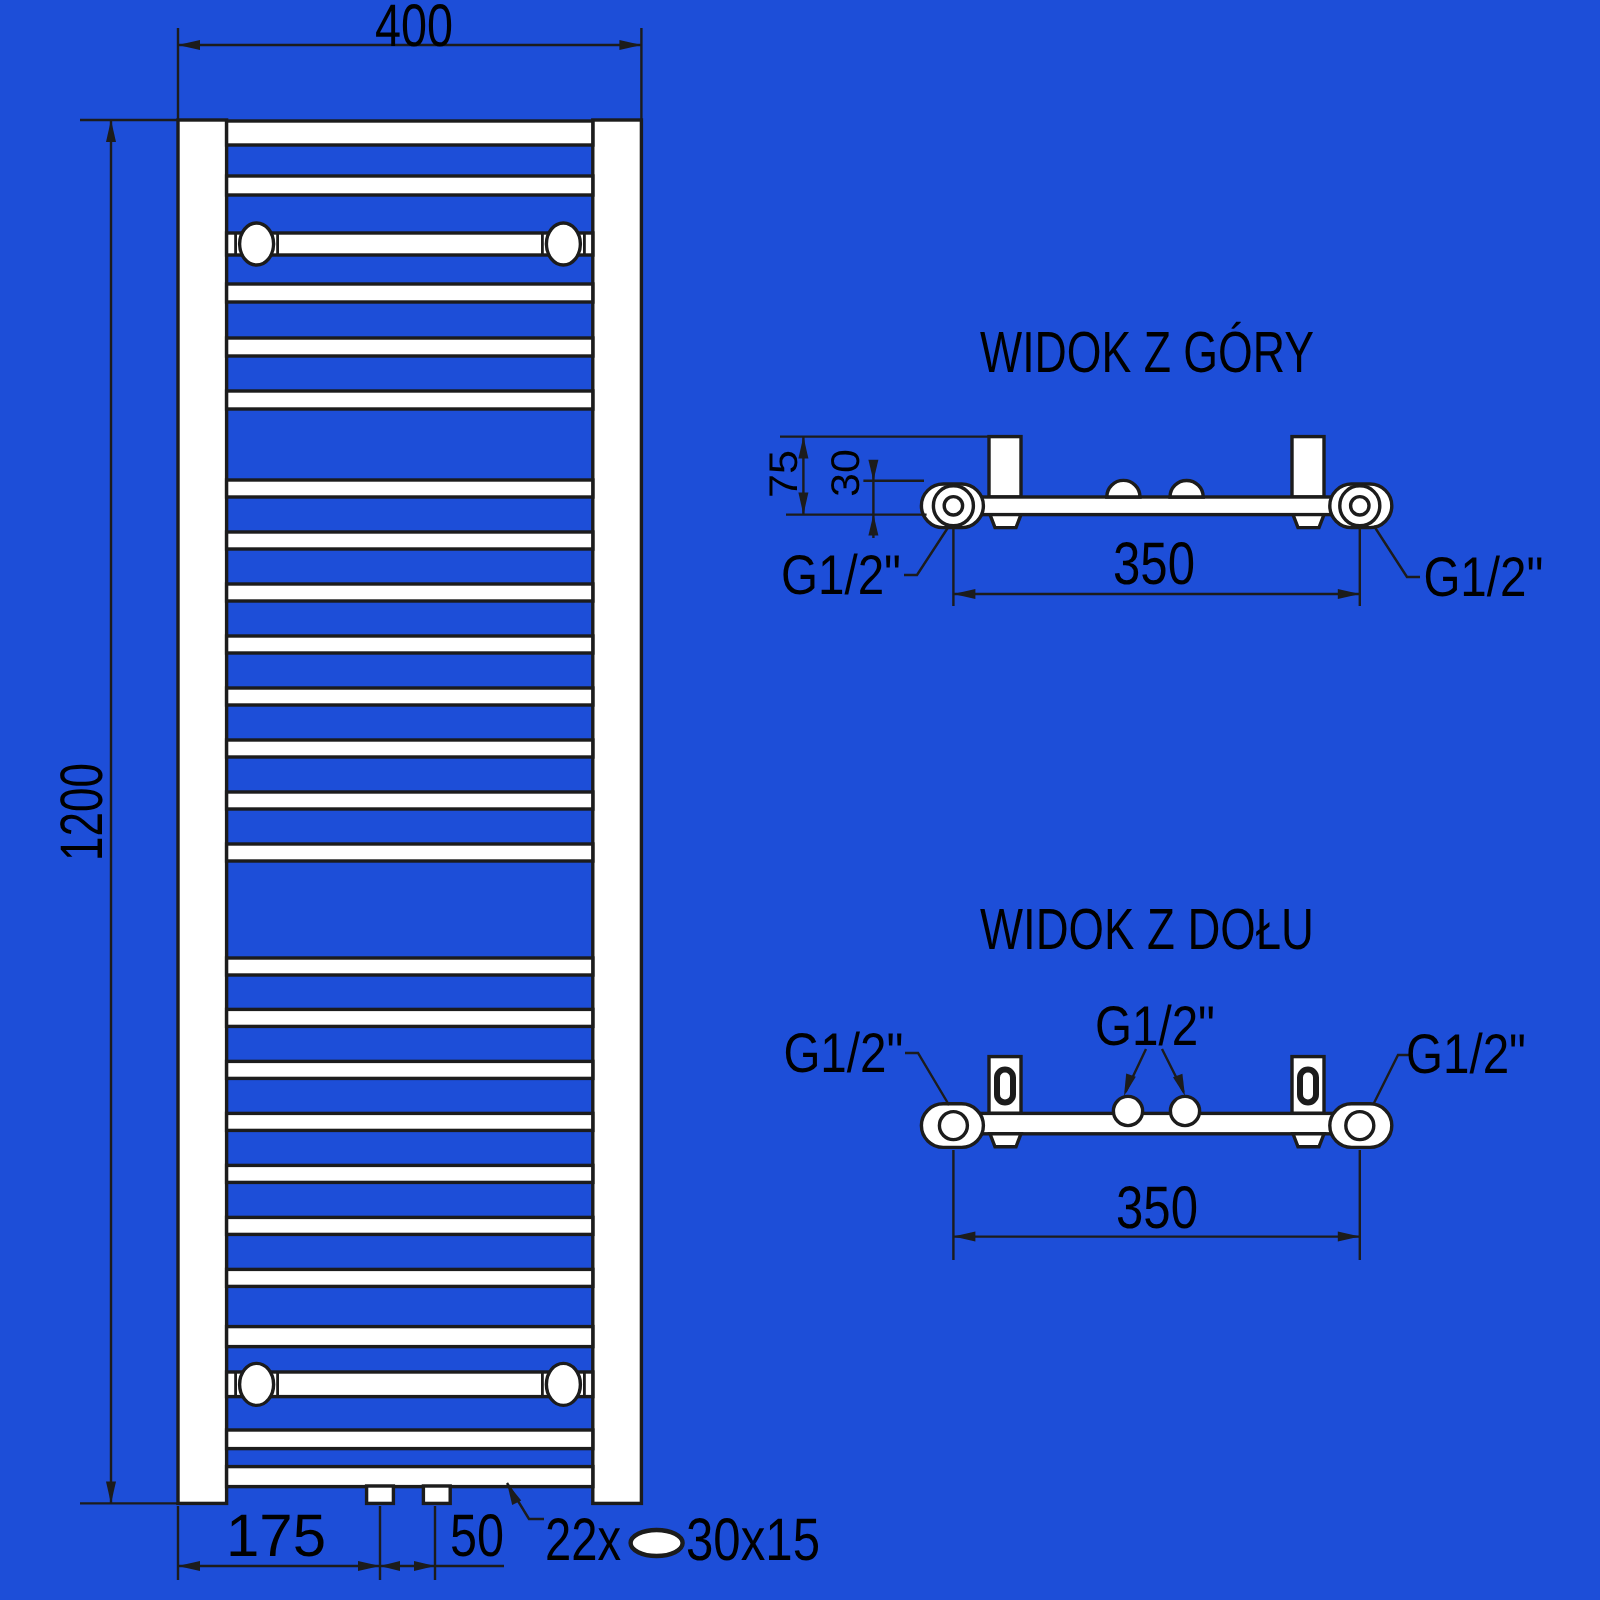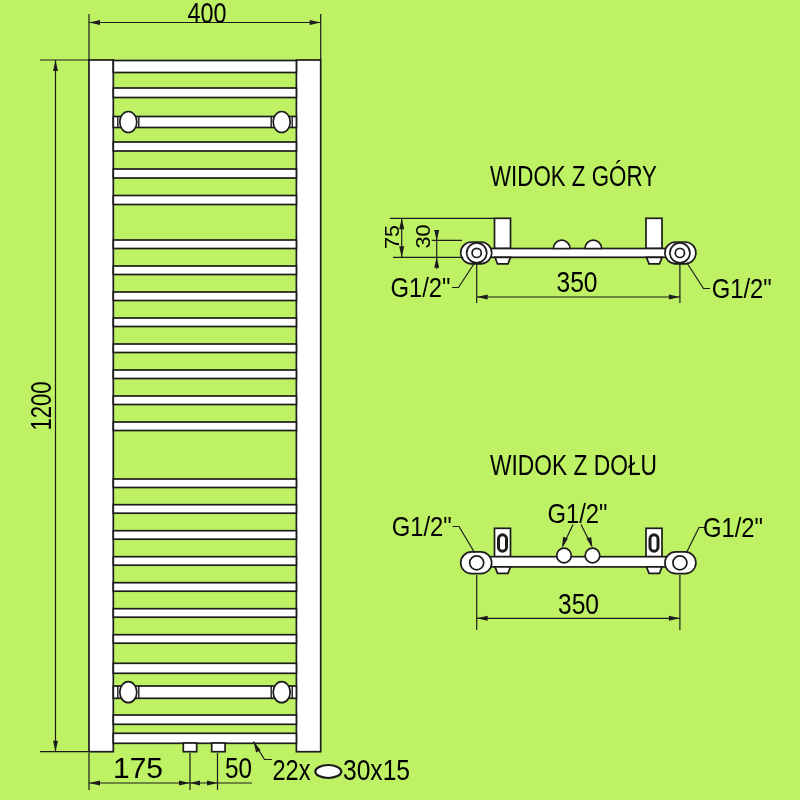--- a/index.html
+++ b/index.html
@@ -1,16 +1,16 @@
 <!DOCTYPE html>
 <html><head>
 <meta charset="utf-8">
 <style>
   html,body{margin:0;padding:0;background:#ffffff;}
-  .page{position:relative;width:800px;height:800px;background:#bef264;overflow:hidden;
+  .page{position:relative;width:800px;height:800px;background:#1d4ed8;overflow:hidden;
         font-family:"Liberation Sans",sans-serif;}
   svg{display:block;}
   .obj{fill:#ffffff;stroke:#1c1c1c;stroke-width:1.7;}
   .dim{fill:none;stroke:#1c1c1c;stroke-width:1.2;}
   .arr{fill:#1c1c1c;stroke:none;}
   .t{fill:#000000;font-family:"Liberation Sans",sans-serif;}
   .big{font-size:30px;}
   .mid{font-size:20px;}
   .g12{font-size:28px;}
   .title{font-size:29px;}

